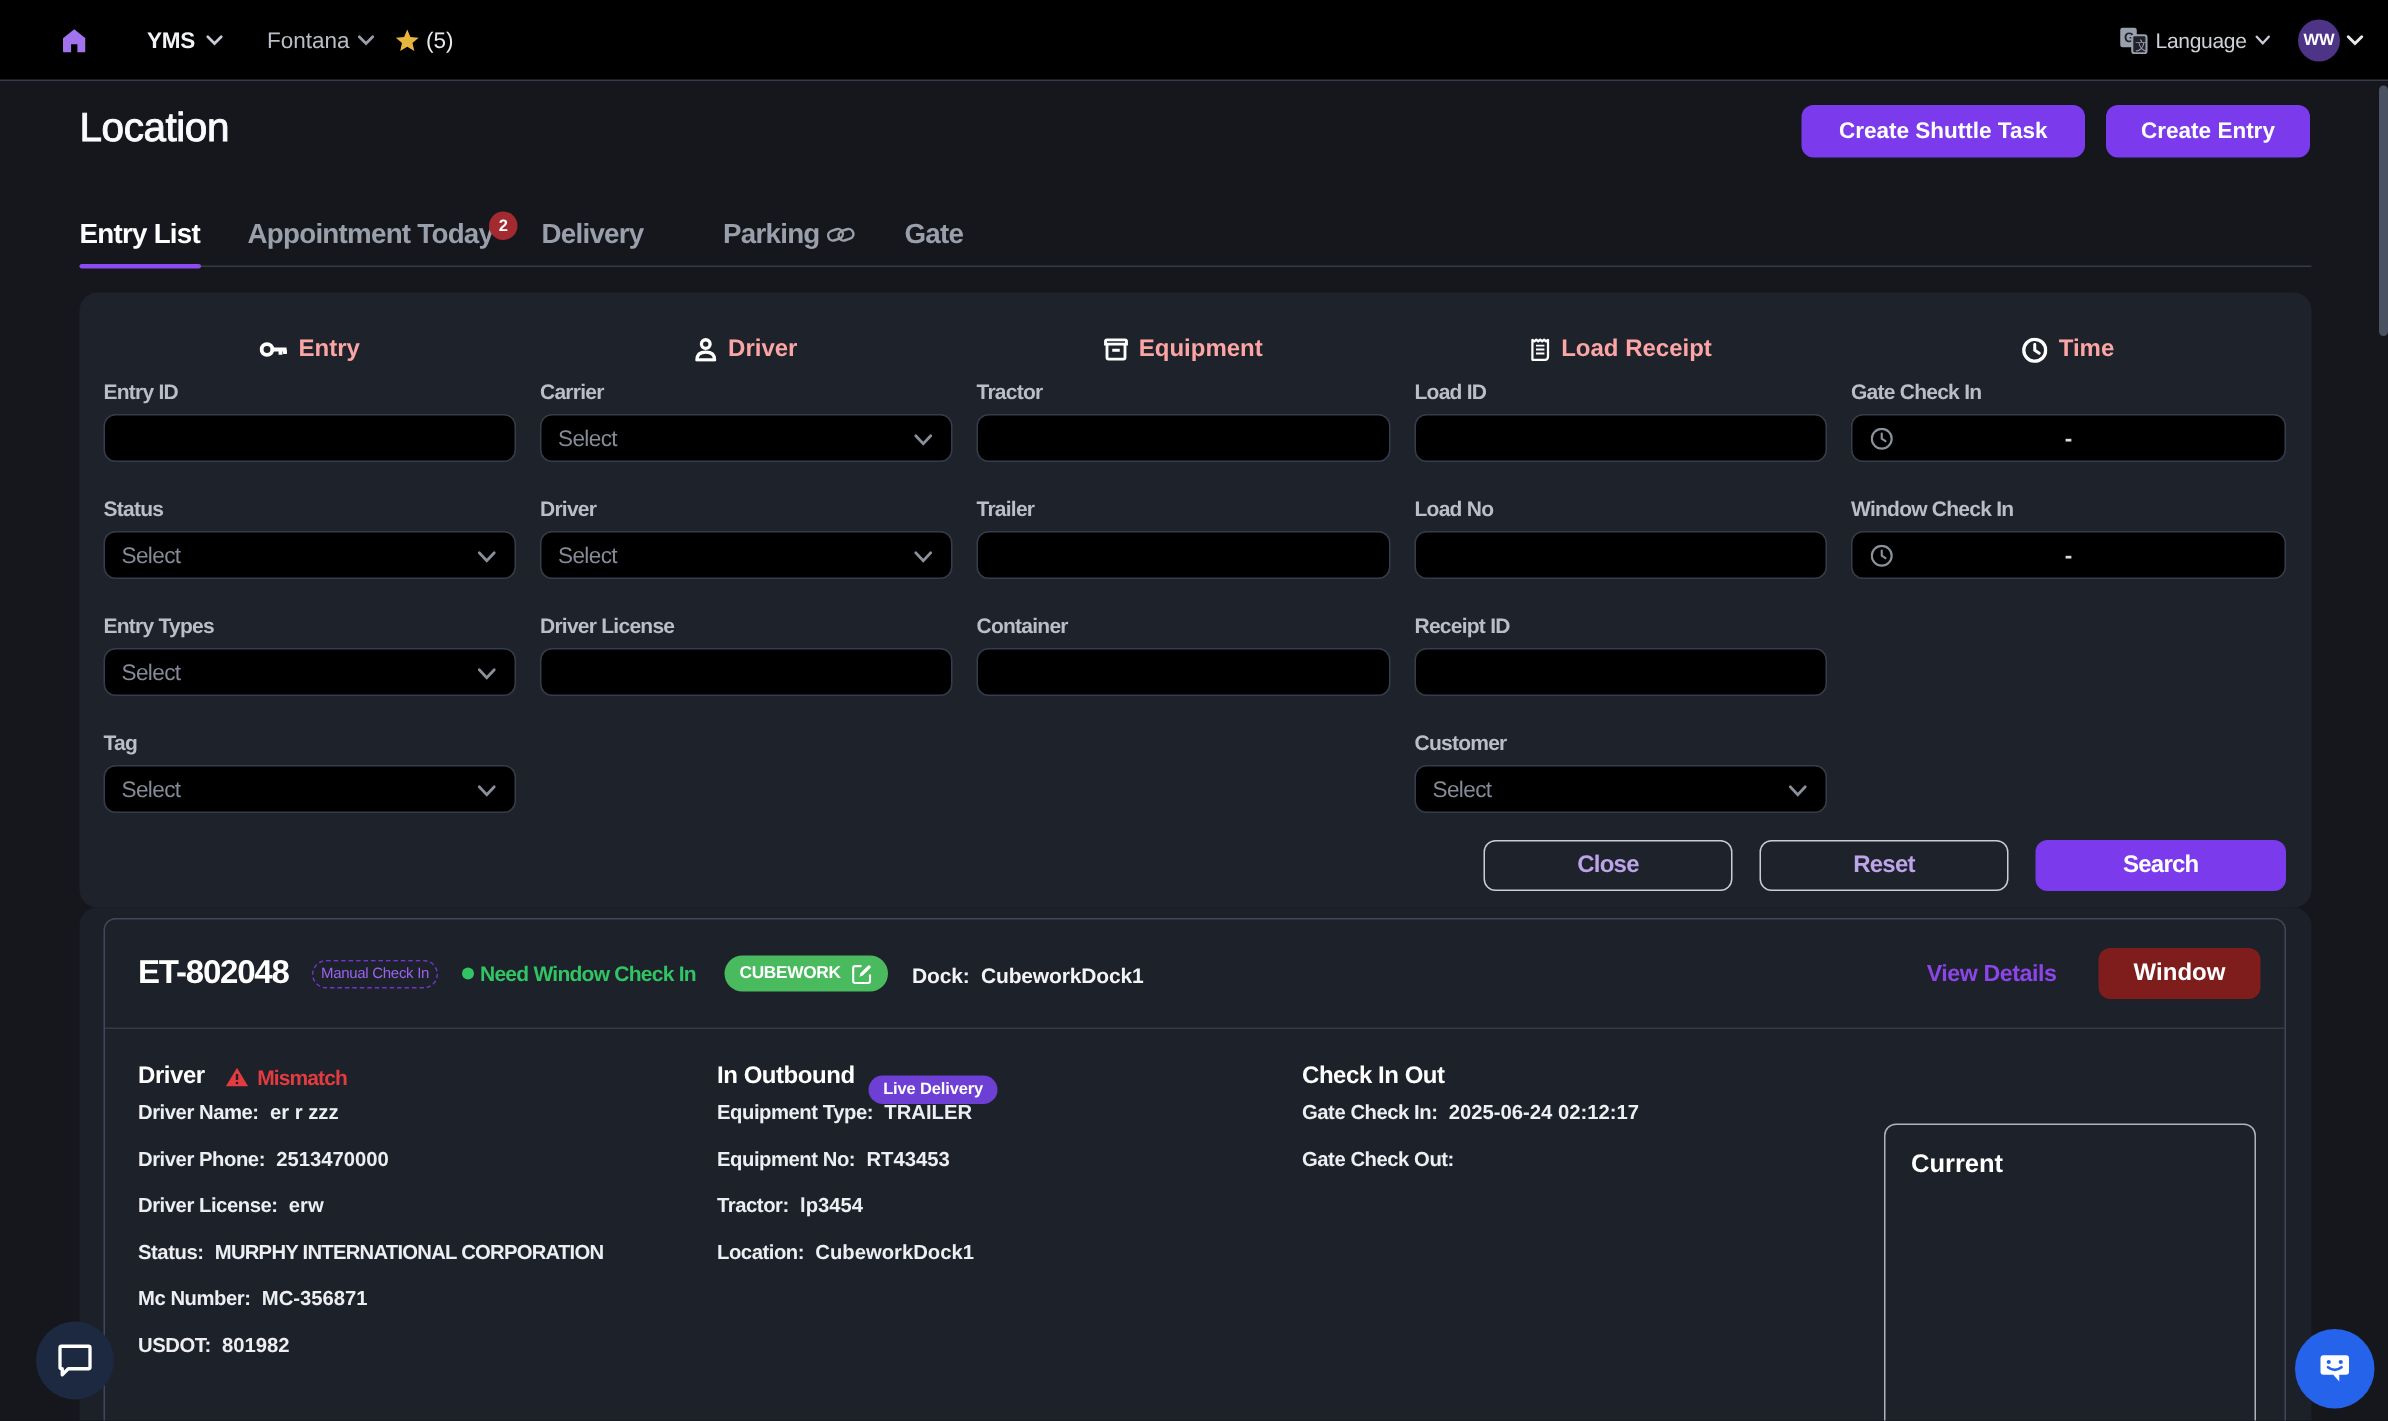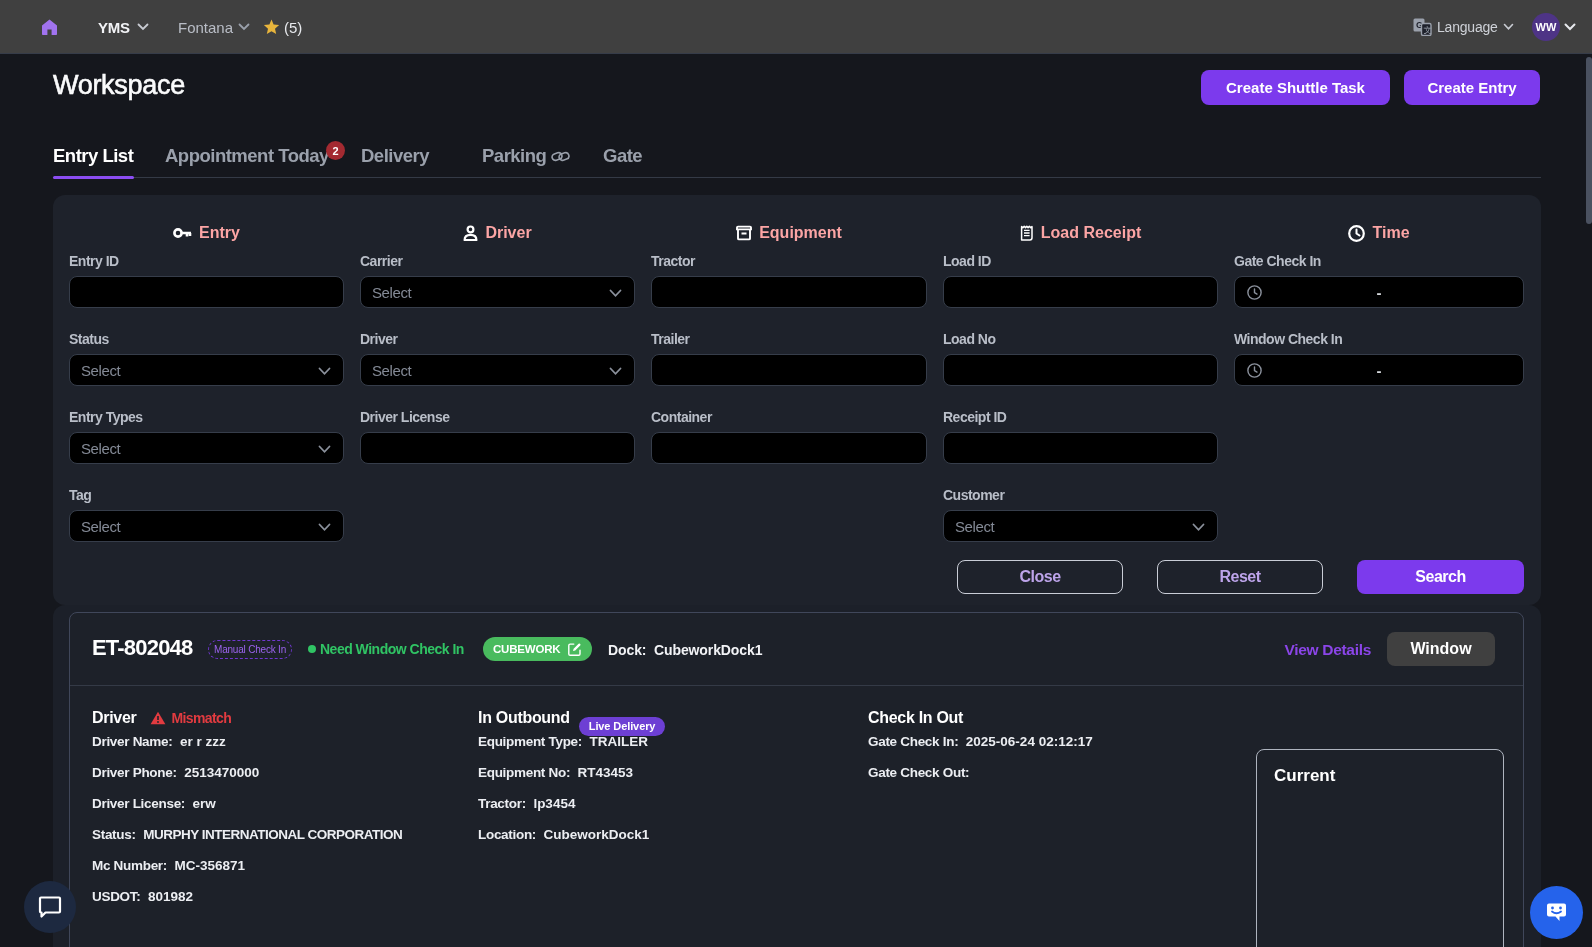--- a/index.html
+++ b/index.html
@@ -6,21 +6,21 @@
 html,body { width:1592px; height:947px; overflow:hidden; }
 body {
   background:#15171d;
   font-family:"Liberation Sans", sans-serif;
   color:#eceef1;
   position:relative;
 }
 
 .nav {
   position:absolute; top:0; left:0; width:1592px; height:54px;
-  background:#404040; border-bottom:1px solid #363c49;
+  background:#000000; border-bottom:1px solid #363c49;
   display:flex; align-items:center;
 }
 .nav .home { position:absolute; left:42px; top:19px; }
 .nav .yms { position:absolute; left:98px; top:19px; font-size:15px; font-weight:bold; color:#f2f3f6; letter-spacing:-0.2px; }
 .nav .chev1 { position:absolute; left:137px; top:23px; }
 .nav .fontana { position:absolute; left:178px; top:19px; font-size:15px; color:#b9bdc6; }
 .nav .chev2 { position:absolute; left:238px; top:23px; }
 .nav .star { position:absolute; left:263px; top:19px; }
 .nav .rating { position:absolute; left:284px; top:19px; font-size:15px; color:#e7e9ed; }
 .nav .gicon { position:absolute; left:1413px; top:18px; }
@@ -61,38 +61,38 @@
 .fselect { display:flex; align-items:center; }
 .fselect .ph { margin-left:11px; font-size:15px; font-weight:400; color:#848a96; letter-spacing:-0.4px; }
 .fselect svg { position:absolute; right:12px; top:12px; }
 .rlab1 { top:58px; } .rinp1 { top:81px; }
 .rlab2 { top:136px; } .rinp2 { top:159px; }
 .rlab3 { top:214px; } .rinp3 { top:237px; }
 .rlab4 { top:292px; } .rinp4 { top:315px; }
 .timeinput { display:flex; align-items:center; justify-content:center; }
 .timeinput .clk { position:absolute; left:12px; top:8px; }
 .timeinput .dash { color:#d7dade; font-size:15px; font-weight:bold; }
-.fbtns { position:absolute; right:17px; top:365px; display:flex; gap:34px; }
+.fbtns { position:absolute; right:17px; top:365px; display:flex; gap:18px; }
 .obtn { width:166px; height:34px; border:1px solid #c9cdd6; border-radius:8px; background:transparent;
   color:#bda4ea; font-family:inherit; font-size:16px; font-weight:bold; letter-spacing:-0.5px; }
 .sbtn { width:167px; height:34px; border:none; border-radius:8px; background:#7c3aed; color:#fff;
   font-family:inherit; font-size:16px; font-weight:bold; letter-spacing:-0.5px; }
 
 .results { position:absolute; left:53px; top:605px; width:1488px; height:342px; background:#1c2029; border-radius:12px 12px 0 0; }
 .ecard { position:absolute; left:16px; top:7px; width:1455px; height:400px; background:#1d2129; border:1px solid #40475a; border-radius:8px; }
 .ehead { position:absolute; left:0; top:0; right:0; height:73px; border-bottom:1px solid #343a46; }
 .mcpill { position:absolute; left:138px; top:27px; height:19px; padding:0 5px; border:1px dashed #6f37cf; border-radius:10px;
   color:#9b63ee; font-size:10px; font-weight:400; line-height:17px; letter-spacing:-0.2px; }
 .needw { position:absolute; left:238px; top:28px; font-size:14px; font-weight:bold; color:#30c464; letter-spacing:-0.5px; }
 .needw .dot { display:inline-block; width:8px; height:8px; border-radius:50%; background:#30c464; margin-right:4px; vertical-align:1px; }
 .cw { position:absolute; left:413px; top:24px; height:24px; background:#49bb5e; border-radius:12px; display:flex; align-items:center;
   padding:0 10px; gap:7px; color:#fff; font-size:11.5px; font-weight:bold; letter-spacing:-0.2px; }
 .dock { position:absolute; left:538px; top:29px; font-size:14px; font-weight:bold; color:#f2f3f6; letter-spacing:-0.1px; }
 .vdet { position:absolute; right:152px; top:28px; font-size:15.5px; font-weight:bold; color:#8b45e8; letter-spacing:-0.3px; }
-.wbtn { position:absolute; right:28px; top:19px; width:108px; height:34px; background:#404040; border:none; border-radius:8px;
+.wbtn { position:absolute; right:16px; top:19px; width:108px; height:34px; background:#7f1d1d; border:none; border-radius:8px;
   color:#fff; font-family:inherit; font-size:16px; font-weight:bold; }
 .ebody { position:absolute; left:0; top:74px; right:0; bottom:0; }
 .esec { position:absolute; top:0; }
 .esA { left:22px; } .esB { left:408px; } .esC { left:798px; }
 .esB h3 { gap:9px !important; }
 .esec h3 { font-size:16px; font-weight:bold; color:#fff; margin:23px 0 0 0; height:16px; display:flex; align-items:center; gap:14px; letter-spacing:-0.3px; }
 .kv { font-size:13.5px; font-weight:bold; color:#eceef2; line-height:16px; margin-top:15px; }
 .kv b { letter-spacing:-0.3px; }
 .kv1 { margin-top:8px; }
 
@@ -136,21 +136,21 @@
   <span class="lang">Language</span>
   <svg class="chev3" width="11" height="8" viewBox="0 0 11 8">
       <path d="M1.5 1.5 L5.5 5.8 L9.5 1.5" stroke="#c9ccd3" stroke-width="1.6" fill="none" stroke-linecap="round"></path>
     </svg>
   <div class="avatar">WW</div>
   <svg class="chev4" width="12" height="8" viewBox="0 0 12 8">
       <path d="M1.5 1.5 L6 6 L10.5 1.5" stroke="#e7e9ed" stroke-width="2" fill="none" stroke-linecap="round"></path>
     </svg>
 </div>
 
-<div class="h1">Workspace</div>
+<div class="h1">Location</div>
 <button class="btn btn-shuttle">Create Shuttle Task</button>
 <button class="btn btn-centry">Create Entry</button>
 
 <div class="tabs">
   <span class="tab active t1">Entry List</span>
   <span class="tab t2">Appointment Today</span>
   <span class="badge2">2</span>
   <span class="tab t3">Delivery</span>
   <span class="tab t4">Parking <svg width="19" height="13" viewBox="0 0 19 13" style="vertical-align:-1px">
         <g fill="none" stroke="#9aa0ab" stroke-width="1.6">

